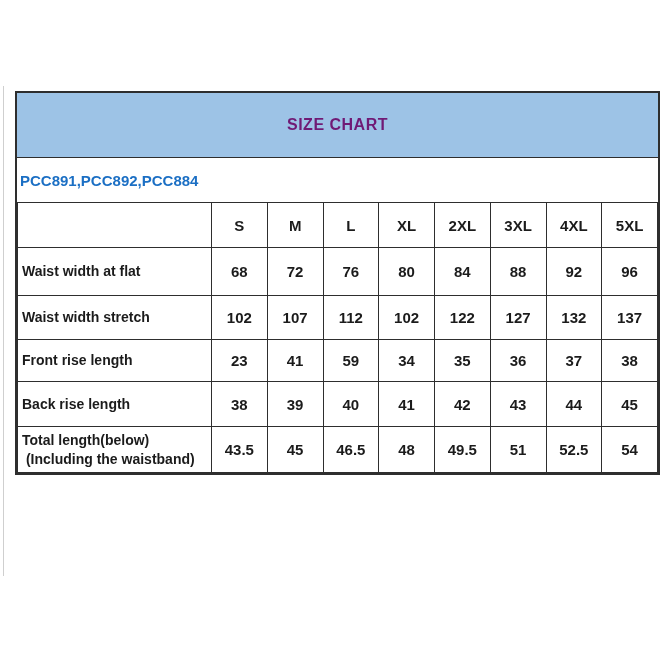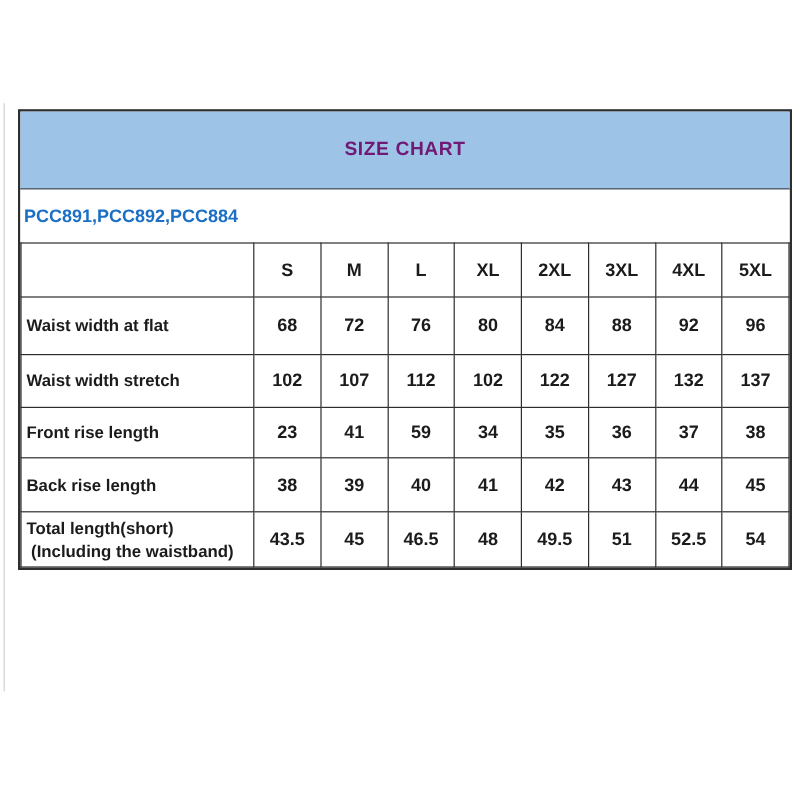--- a/index.html
+++ b/index.html
@@ -173,21 +173,21 @@
         <td>41</td>
         <td>42</td>
         <td>43</td>
         <td>44</td>
         <td>45</td>
       </tr>
 
 
       <tr class="r6">
         <td class="label-cell">
-          <span class="lbl">Total length(short)</span>
+          <span class="lbl">Total length(below)</span>
           <span class="lbl"> (Including the waistband)</span>
         </td>
         <td>43.5</td>
         <td>45</td>
         <td>46.5</td>
         <td>48</td>
         <td>49.5</td>
         <td>51</td>
         <td>52.5</td>
         <td>54</td>

